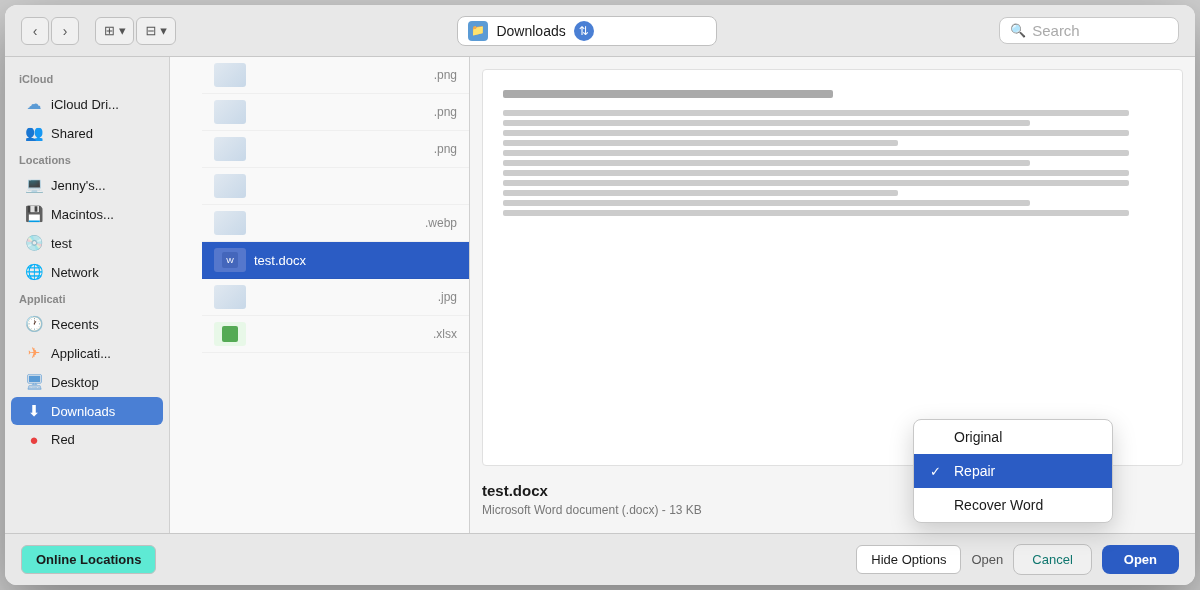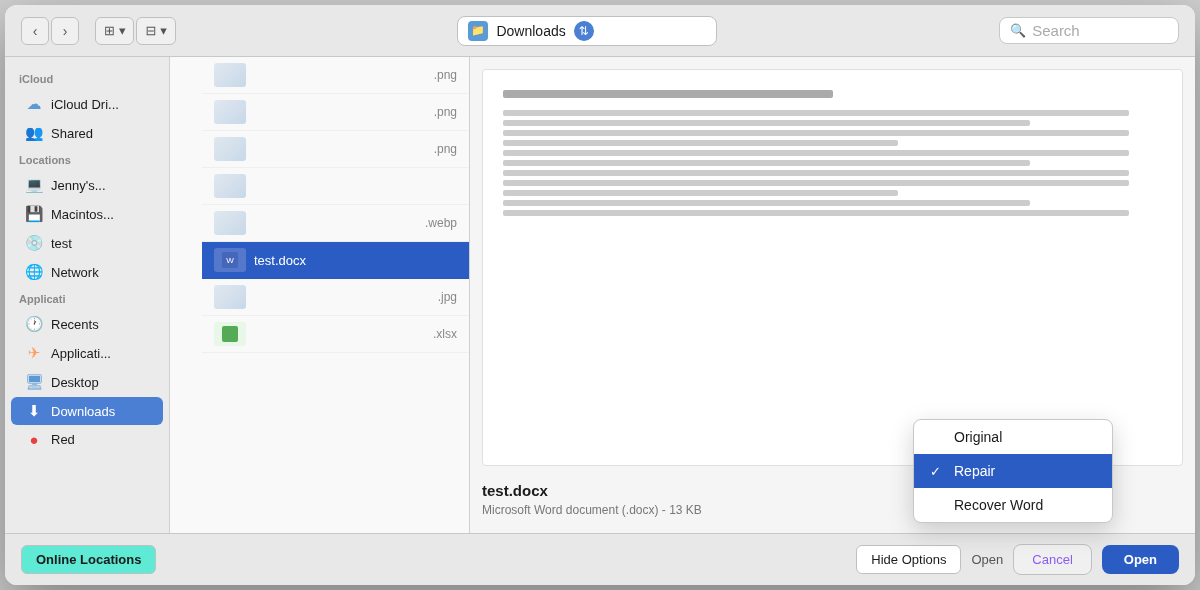--- a/index.html
+++ b/index.html
@@ -302,21 +302,21 @@
       font-size: 13px;
       color: #555;
     }
     .cancel-btn {
       background: #f0f0f0;
       border: 1px solid #c0c0c0;
       border-radius: 8px;
       padding: 7px 18px;
       font-size: 13px;
       cursor: pointer;
-      color: #8b5cf6;
+      color: #0f766e;
     }
     .open-btn {
       background: #2b5cc4;
       border: none;
       border-radius: 8px;
       padding: 7px 22px;
       font-size: 13px;
       font-weight: 600;
       cursor: pointer;
       color: white;

